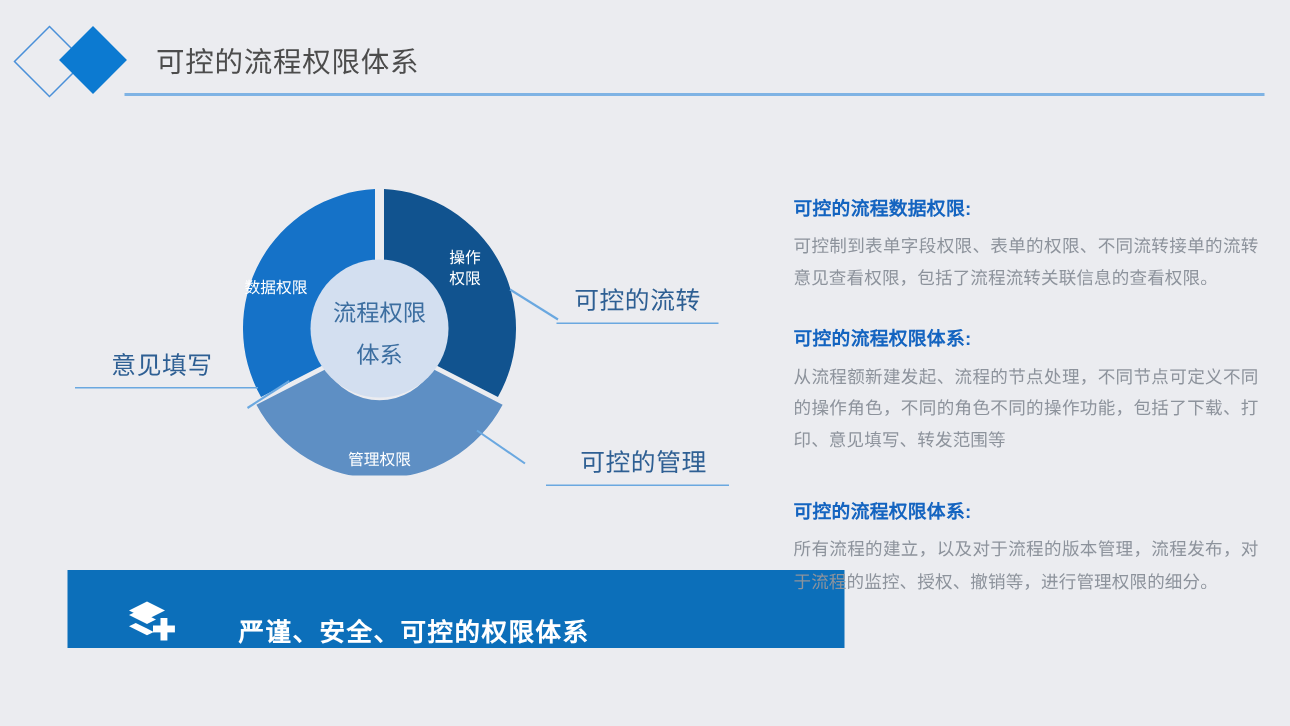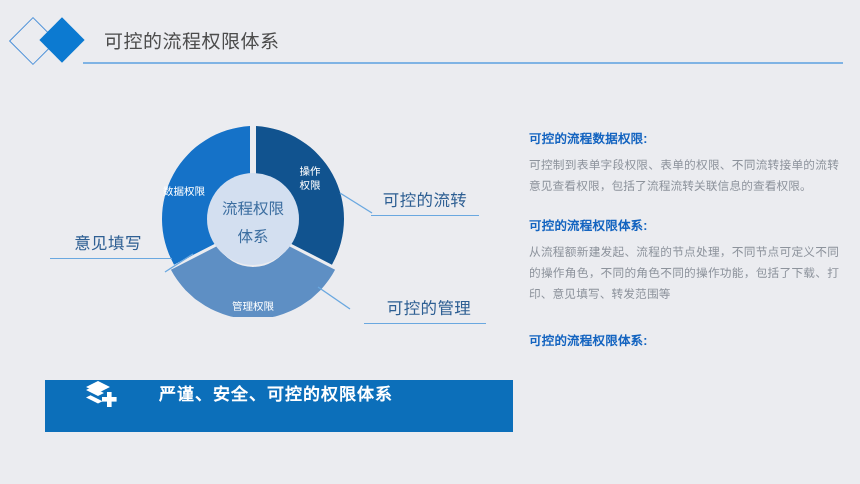--- a/index.html
+++ b/index.html
@@ -126,25 +126,25 @@
     top: 285px;
     width: 36px;
     height: 26px;
   }
 
   
   #bottom-banner {
     position: absolute;
     left: 45px;
     top: 380px;
-    width: 468px;
+    width: 518px;
     height: 52px;
     background: #0c6fba;
     display: flex;
-    align-items: flex-start;
+    align-items: flex-end;
   }
   #banner-icon {
     margin-left: 40px;
     width: 34px;
     height: 32px;
     flex: 0 0 auto;
   }
   #banner-text {
     margin-left: 40px;
     color: #ffffff;
@@ -260,14 +260,15 @@
   <div class="desc-block" id="desc-block-1">
     <div class="desc-heading">可控的流程数据权限:</div>
     <div class="desc-body">可控制到表单字段权限、表单的权限、不同流转接单的流转意见查看权限，包括了流程流转关联信息的查看权限。</div>
   </div>
   <div class="desc-block" id="desc-block-2">
     <div class="desc-heading">可控的流程权限体系:</div>
     <div class="desc-body">从流程额新建发起、流程的节点处理，不同节点可定义不同的操作角色，不同的角色不同的操作功能，包括了下载、打印、意见填写、转发范围等</div>
   </div>
   <div class="desc-block" id="desc-block-3">
     <div class="desc-heading">可控的流程权限体系:</div>
+    <div class="desc-body">所有流程的建立，以及对于流程的版本管理，流程发布，对于流程的监控、授权、撤销等，进行管理权限的细分。</div>
   </div>
 </div>
 
 </body></html>

